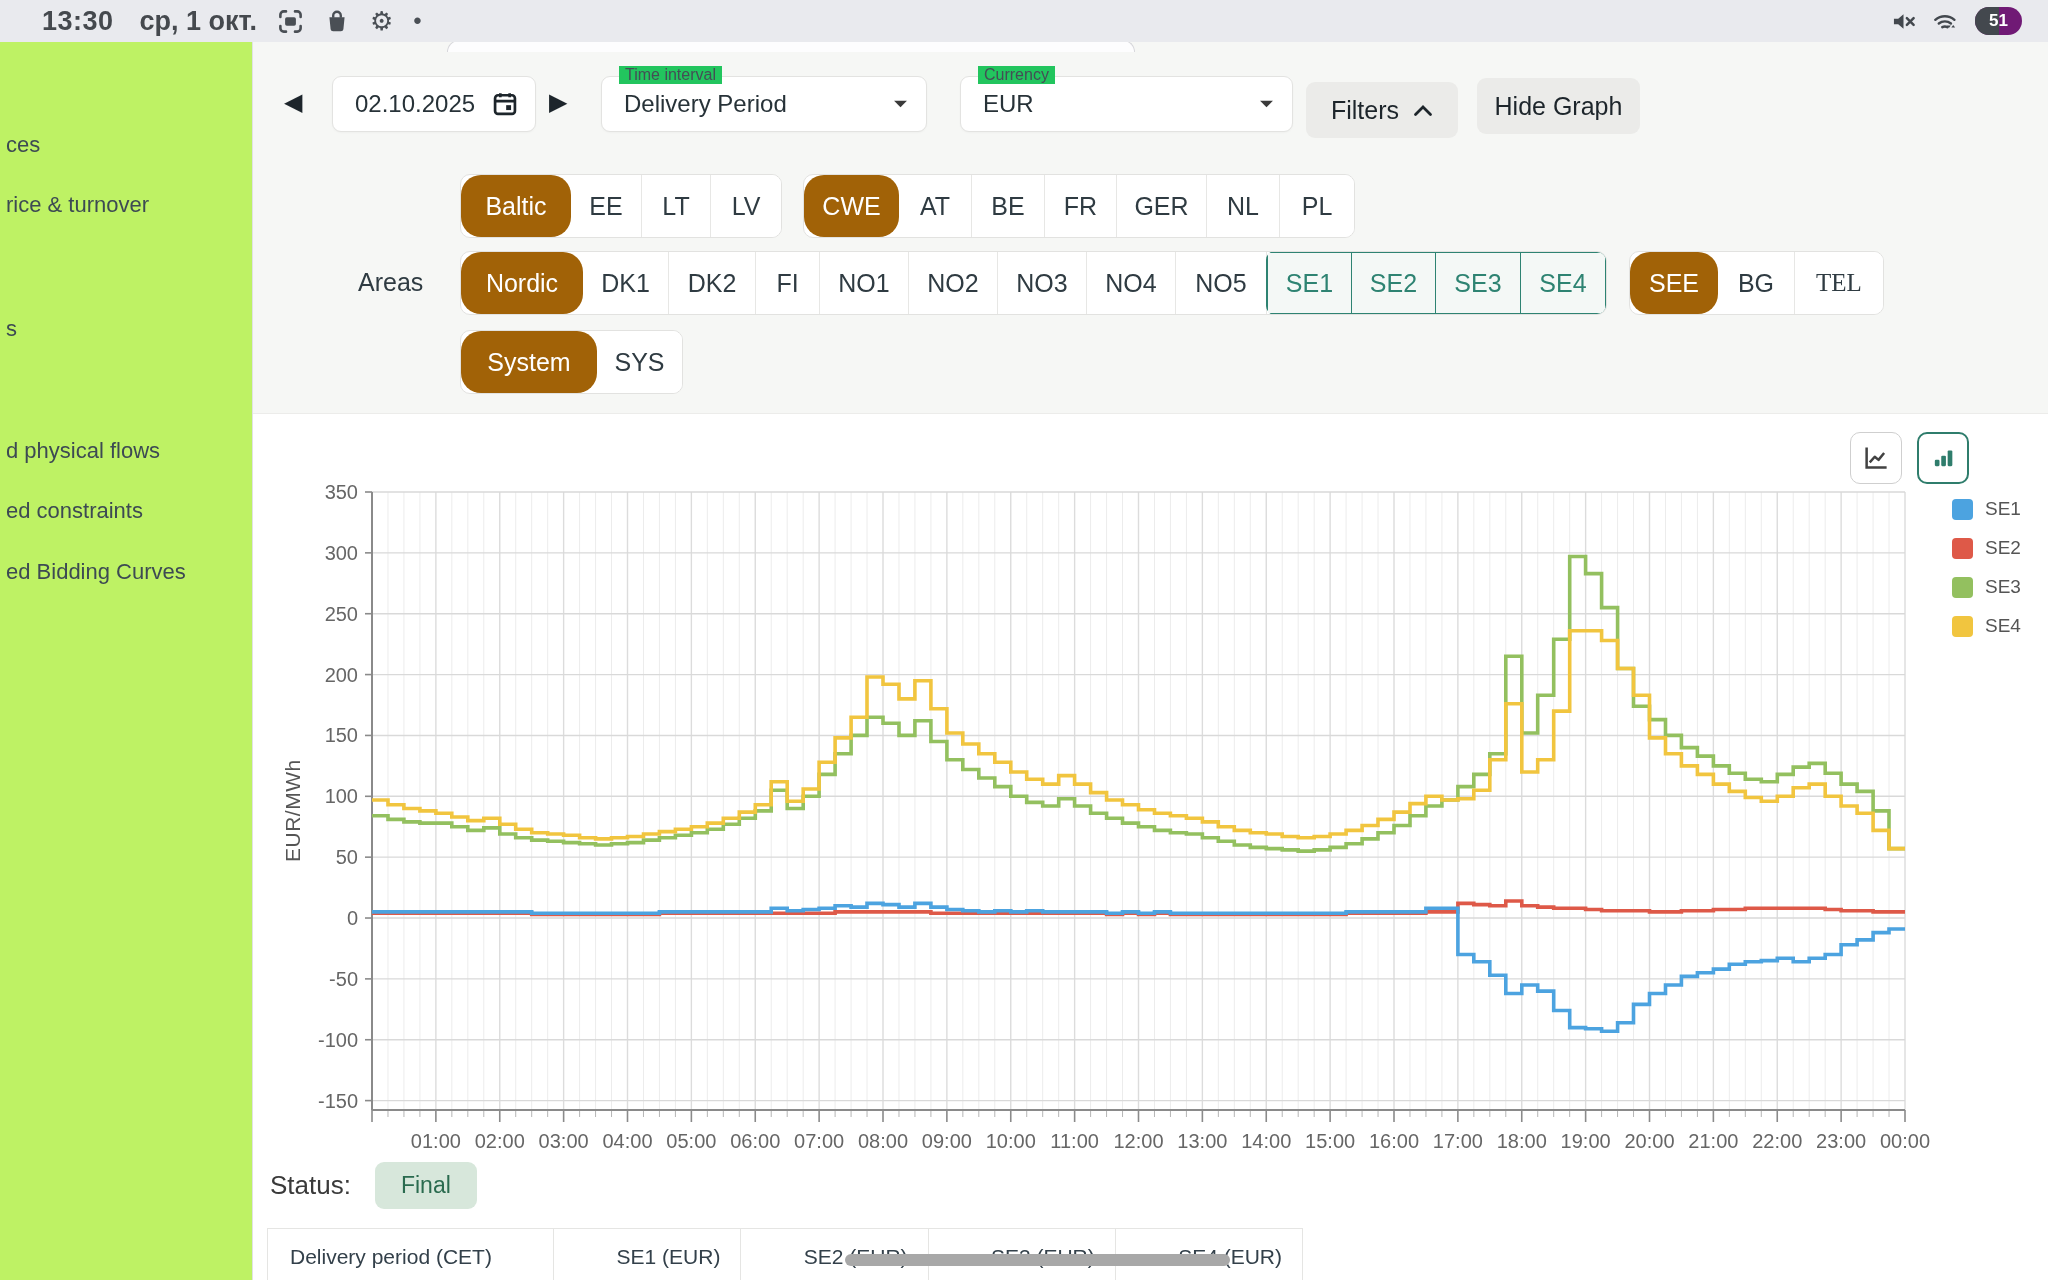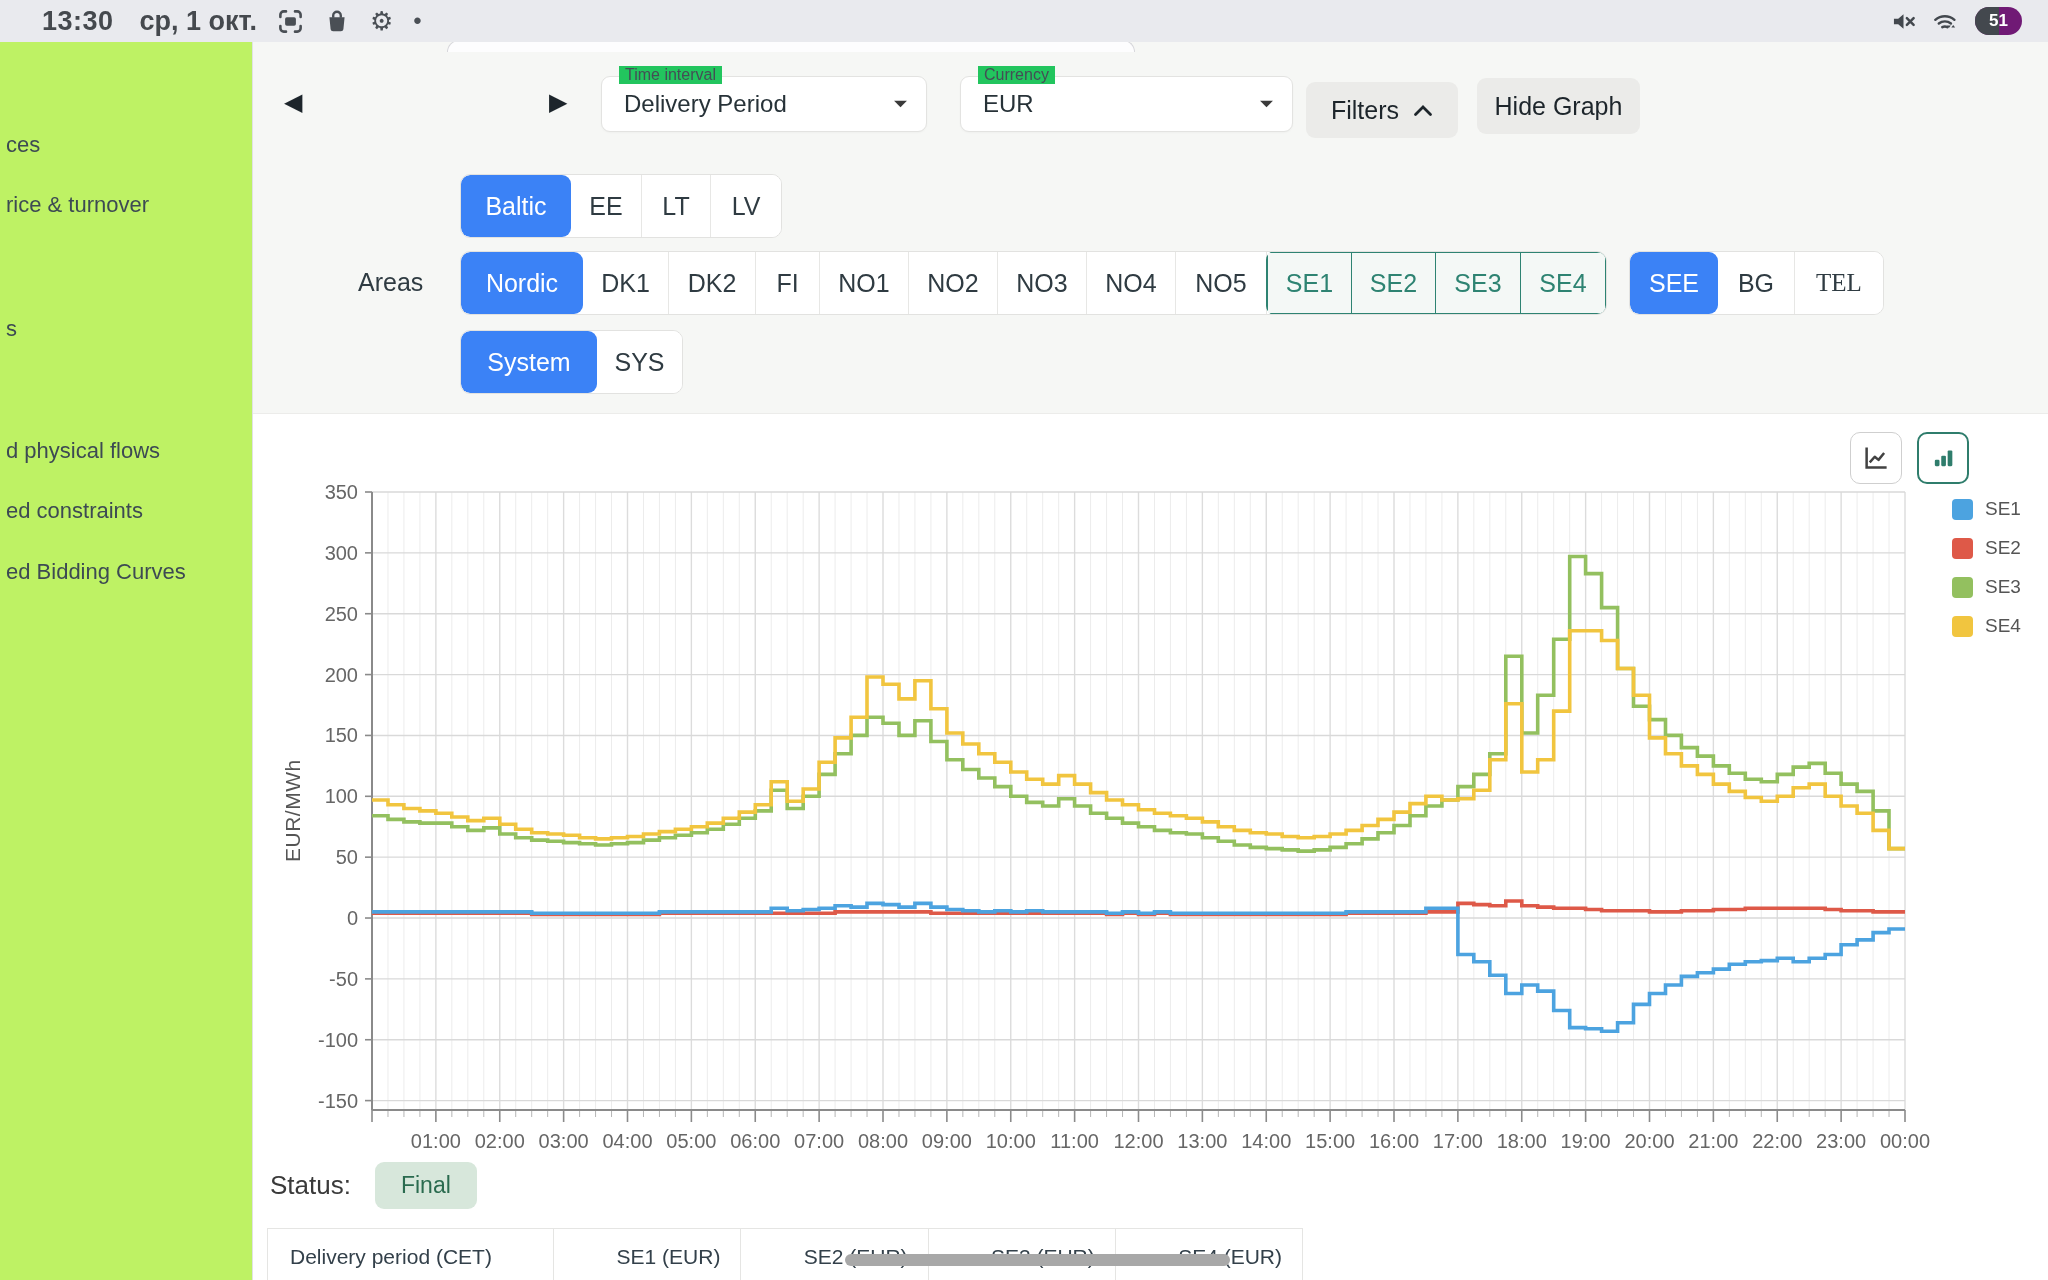--- a/index.html
+++ b/index.html
@@ -47,21 +47,21 @@
     color:#1d252b; font-size:25px; display:flex; align-items:center; justify-content:center;
     gap:14px; cursor:pointer; font-family:inherit; }
 
   
   .btnrow { position:absolute; display:flex; align-items:stretch; }
   .bgroup { display:flex; background:#fff; border:1px solid #e2e2e0; border-radius:10px;
     overflow:hidden; height:64px; }
   .fbtn { border:none; background:#fff; color:#2f3b42; font-size:25px; padding:0 10px;
     border-right:1px solid #e7e7e5; cursor:pointer; font-family:inherit; }
   .fbtn:last-child { border-right:none; }
-  .fbtn.sel { background:#3b82f6; color:#fff; border-right:none; border-radius:9px; }
+  .fbtn.sel { background:#a16207; color:#fff; border-right:none; border-radius:20px; }
   .se-wrap { display:flex; border:2px solid #2e8372; border-radius:9px; margin:-1px; }
   .fbtn.se { background:#f4f8f6; color:#2e8372; border-right:1px solid #2e8372; }
   .fbtn.se:last-child { border-right:none; }
   .areas-label { position:absolute; font-size:25px; color:#2f3b42; }
 
   
   .chart-svg { position:absolute; left:17px; top:428px; }
   .ylabel { position:absolute; left:28px; top:820px; transform:rotate(-90deg);
     transform-origin:left top; font-size:21px; color:#555; letter-spacing:.5px; }
   .toggle-btn { position:absolute; width:52px; height:52px; background:#fff; border-radius:10px;
@@ -142,20 +142,31 @@
     <div class="side-item" style="top:274px;">s</div>
     <div class="side-item" style="top:396px;">d physical flows</div>
     <div class="side-item" style="top:456px;">ed constraints</div>
     <div class="side-item" style="top:517px;">ed Bidding Curves</div>
   </div>
 
   <div class="main">
     <div class="filters-panel"></div>
 
     <button class="nav-arrow" style="left:31px; top:48px;">◀</button>
+    <div class="field" style="left:79px; top:34px; width:204px;">
+      <span class="val">02.10.2025</span>
+      <span class="grow"></span>
+      <span style="margin-right:16px;">
+        <svg width="28" height="28" viewBox="0 0 24 24">
+            <rect x="3.5" y="4.5" width="17" height="16" rx="2.5" fill="none" stroke="#1d252b" stroke-width="2.3"></rect>
+            <path d="M3.5 9.5h17M8 2.8v3.4M16 2.8v3.4" stroke="#1d252b" stroke-width="2.3"></path>
+            <rect x="13" y="13" width="4.2" height="4.2" fill="#1d252b"></rect>
+          </svg>
+      </span>
+    </div>
     <button class="nav-arrow" style="left:296px; top:48px;">▶</button>
 
     <span class="float-label" style="left:366px; top:24px;">Time interval</span>
     <div class="field" style="left:348px; top:34px; width:326px;">
       <span class="val">Delivery Period</span>
       <span class="grow"></span>
       <span style="margin-right:18px;">
         <svg width="15" height="10" viewBox="0 0 14 9">
             <path d="M1 1.5l6 6 6-6z" fill="#3a3a3a"></path>
           </svg>
@@ -184,20 +195,29 @@
     <button class="gbtn" style="left:1224px; top:36px; width:163px;">
       <span>Hide Graph</span>
     </button>
 
     <div class="btnrow" style="left:207px; top:132px; gap:21px;">
       <div class="bgroup">
         <button class="fbtn sel" style="min-width:110px;">Baltic</button>
         <button class="fbtn" style="min-width:71px;">EE</button>
         <button class="fbtn" style="min-width:69px;">LT</button>
         <button class="fbtn" style="min-width:70px;">LV</button>
+      </div>
+      <div class="bgroup">
+        <button class="fbtn sel" style="min-width:95px;">CWE</button>
+        <button class="fbtn" style="min-width:73px;">AT</button>
+        <button class="fbtn" style="min-width:73px;">BE</button>
+        <button class="fbtn" style="min-width:72px;">FR</button>
+        <button class="fbtn" style="min-width:90px;">GER</button>
+        <button class="fbtn" style="min-width:73px;">NL</button>
+        <button class="fbtn" style="min-width:74px;">PL</button>
       </div>
     </div>
 
     <span class="areas-label" style="left:105px; top:226px;">Areas</span>
     <div class="btnrow" style="left:207px; top:209px; gap:22px;">
       <div class="bgroup">
         <button class="fbtn sel" style="min-width:122px;">Nordic</button>
         <button class="fbtn" style="min-width:86px;">DK1</button>
         <button class="fbtn" style="min-width:87px;">DK2</button>
         <button class="fbtn" style="min-width:64px;">FI</button>

